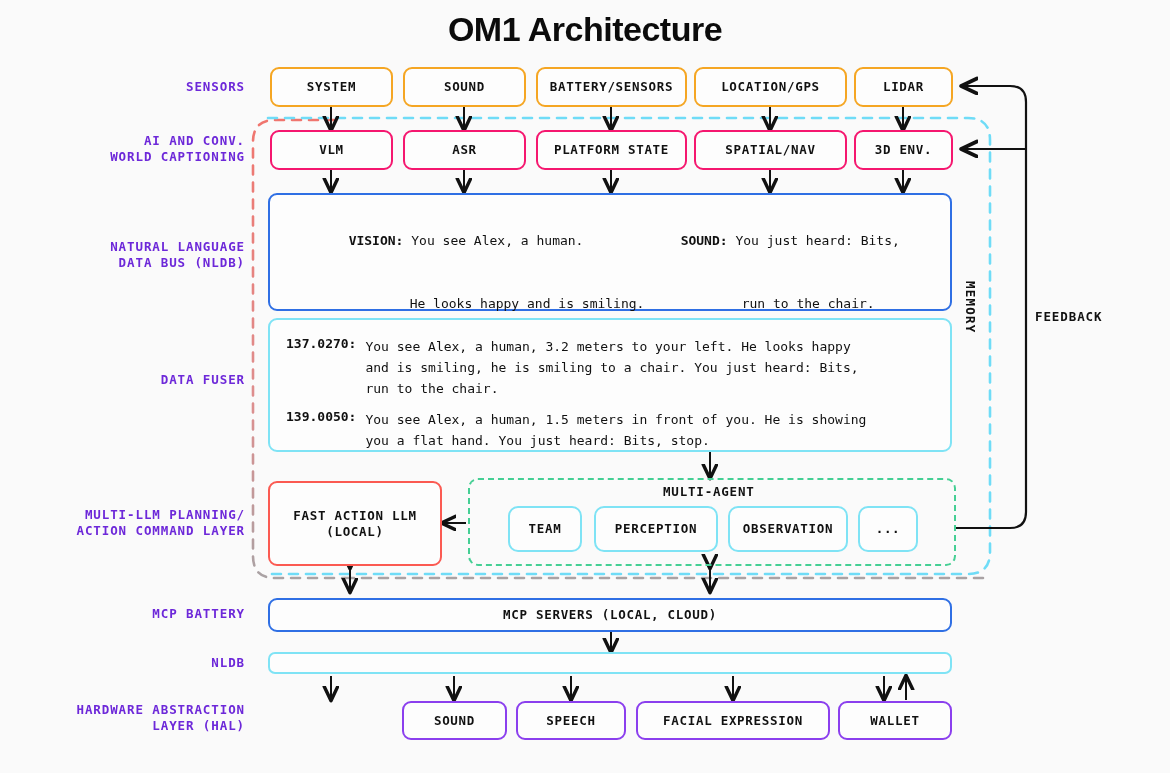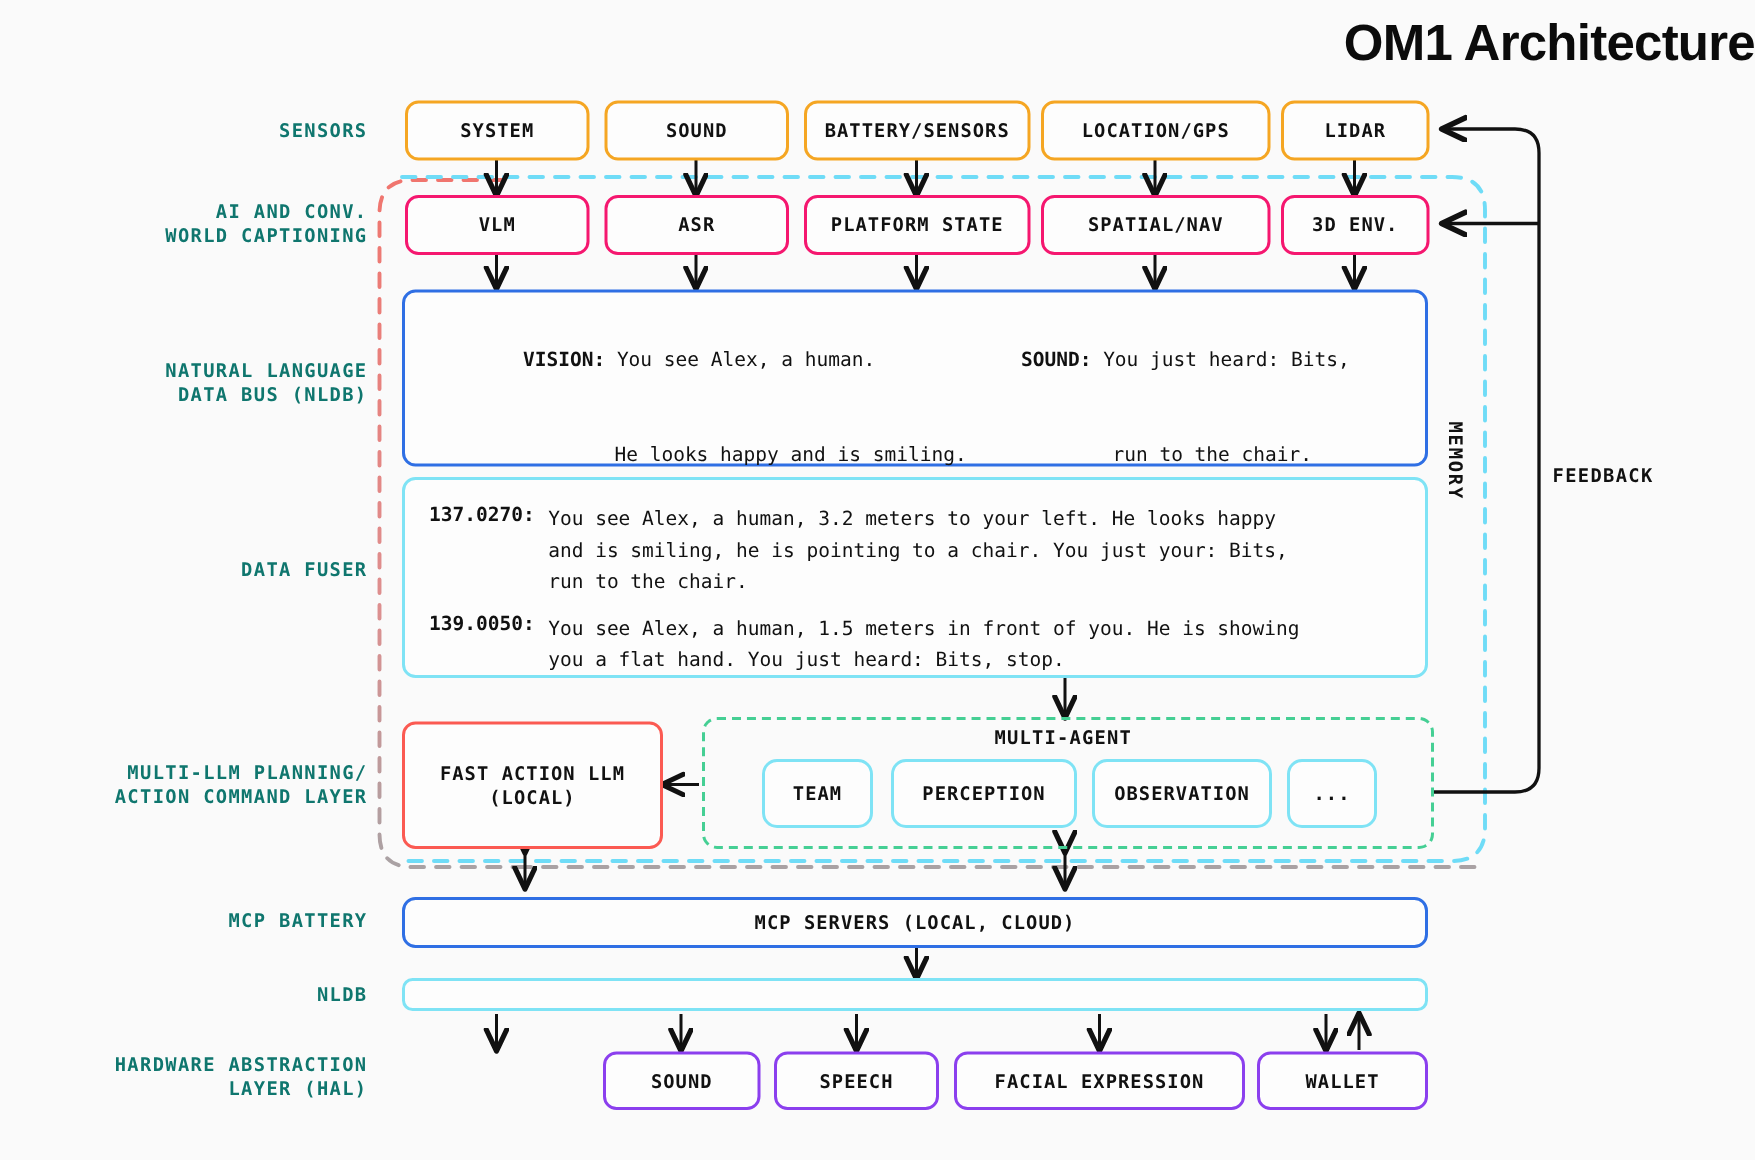--- a/index.html
+++ b/index.html
@@ -9,32 +9,32 @@
     background:#fafafa;
     font-family:"DejaVu Sans Mono", monospace;
     overflow:hidden;
     position:relative;
   }
   #stage{position:absolute;left:0;top:0;width:1170px;height:773px;}
 
   
   .title{
     position:absolute;left:0;top:10px;width:1170px;
-    text-align:right;
+    text-align:center;
     font-family:"Liberation Sans", sans-serif;
     font-size:34px;font-weight:600;letter-spacing:-0.5px;color:#0b0b0b;
   }
 
   
   .rowlabel{
     position:absolute;
     text-align:right;
     font-family:"DejaVu Sans Mono", monospace;
     font-size:12.5px;font-weight:700;letter-spacing:0.9px;
-    color:#0f766e;line-height:16px;
+    color:#6d28d9;line-height:16px;
     white-space:pre-line;
   }
 
   
   .box{
     position:absolute;
     box-sizing:border-box;
     background:#fdfdfd;
     border-radius:9px;
     display:flex;align-items:center;justify-content:center;
@@ -212,21 +212,21 @@
         <span class="lbl">POWER:</span><span>  </span><span>73%</span>
       </div>
     </div>
   </div>
 
   <div class="panel b-fuser" style="left:268px;top:318px;width:684px;height:134px;padding:16px 14px 0 16px;box-sizing:border-box;">
     <div class="fuse-row">
       <div class="fuse-ts">137.0270:</div>
       <div class="fuse-txt">
         <div>You see Alex, a human, 3.2 meters to your left. He looks happy</div>
-        <div>and is smiling, he is pointing to a chair. You just your: Bits,</div>
+        <div>and is smiling, he is smiling to a chair. You just heard: Bits,</div>
         <div>run to the chair.</div>
       </div>
     </div>
     <div class="fuse-row">
       <div class="fuse-ts">139.0050:</div>
       <div class="fuse-txt">
         <div>You see Alex, a human, 1.5 meters in front of you. He is showing</div>
         <div>you a flat hand. You just heard: Bits, stop.</div>
       </div>
     </div>

